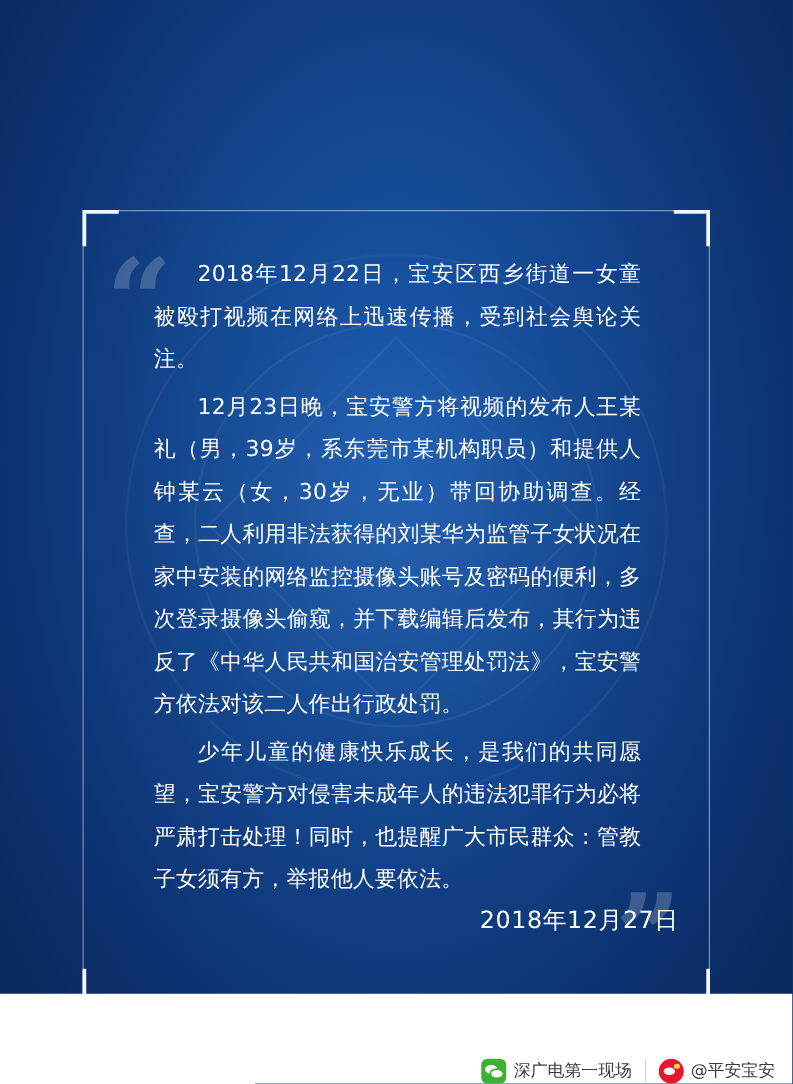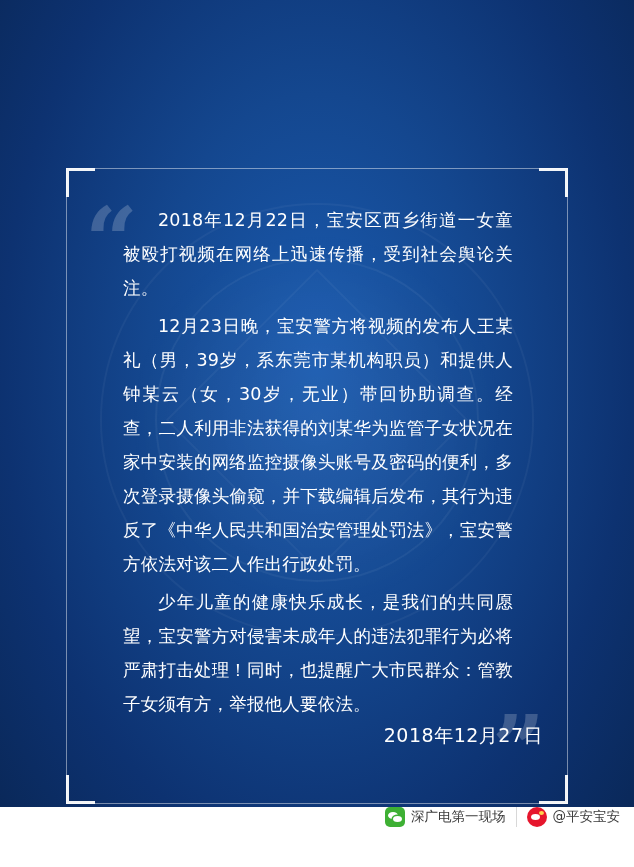--- a/index.html
+++ b/index.html
@@ -156,24 +156,24 @@
     font-size: 19px;
     letter-spacing: 0.5px;
     margin-top: 16px;
   }
   
   .footer {
     position: absolute;
     left: 0;
     bottom: 0;
     width: 634px;
-    height: 60px;
+    height: 72px;
     background: #ffffff;
     display: flex;
-    align-items: flex-start;
+    align-items: flex-end;
     justify-content: flex-end;
     padding-right: 14px;
     box-sizing: border-box;
     gap: 10px;
   }
   .footer-item {
     display: flex;
     align-items: center;
     gap: 6px;
     color: #3b3b3b;

